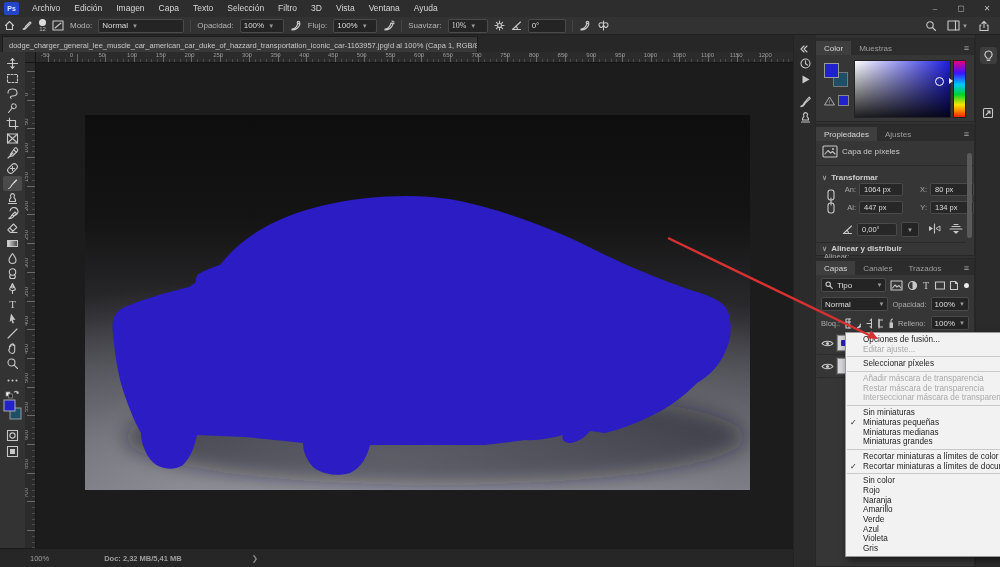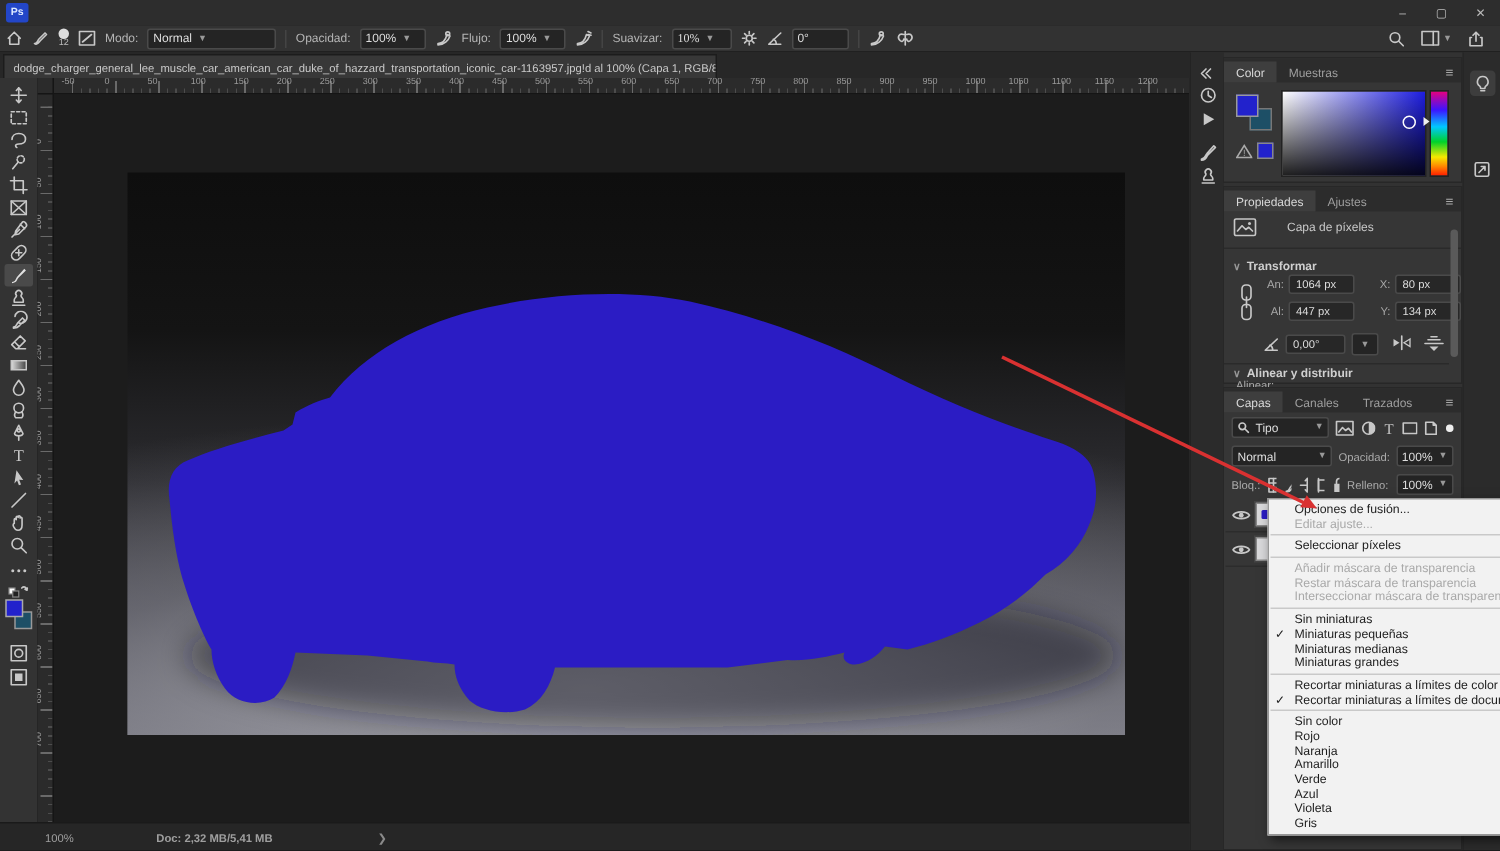--- a/index.html
+++ b/index.html
@@ -114,20 +114,33 @@
   #status-doc{margin-left:55px;font-weight:bold;}
   #status-chev{margin-left:70px;color:#8a8a8a;}
 </style>
 </head>
 <body>
 
 <div id="page">
 
   <div id="titlebar" class="abs">
     <div id="ps-logo">Ps</div>
+    <div id="menubar-items" style="display:flex;">
+        <span class="menu-item">Archivo</span>
+        <span class="menu-item">Edición</span>
+        <span class="menu-item">Imagen</span>
+        <span class="menu-item">Capa</span>
+        <span class="menu-item">Texto</span>
+        <span class="menu-item">Selección</span>
+        <span class="menu-item">Filtro</span>
+        <span class="menu-item">3D</span>
+        <span class="menu-item">Vista</span>
+        <span class="menu-item">Ventana</span>
+        <span class="menu-item">Ayuda</span>
+      </div>
     <div id="win-controls">
       <div class="winbtn">–</div>
       <div class="winbtn">▢</div>
       <div class="winbtn">✕</div>
     </div>
   </div>
 
   <div id="optionsbar" class="abs">
     <span>
         <svg width="11" height="11">
@@ -527,21 +540,21 @@
       <div id="hue-bar"></div>
       <div style="position:absolute;left:133px;top:39px;width:0;height:0;border-top:3px solid transparent;border-bottom:3px solid transparent;border-left:4px solid #eee;"></div>
     </div>
 
     <div class="panel" style="top:89px;height:132px;">
       <div class="ptabs">
         <span class="ptab active">Propiedades</span>
         <span class="ptab">Ajustes</span>
         <span class="pmenu">≡</span>
       </div>
-      <div style="display:flex;align-items:center;gap:20px;padding:4px 6px;">
+      <div style="display:flex;align-items:center;gap:4px;padding:4px 6px;">
         <svg width="16" height="13">
             <rect class="icon-stroke" x="1" y="1" width="14" height="11" rx="1"></rect>
             <path class="icon-stroke" d="M3 9 L6 5.5 L8.5 8 L10.5 6.5 L13 9"></path>
             <circle cx="11" cy="4" r="1" fill="#c8c8c8"></circle>
           </svg>
         <span style="font-size:8px;color:#c9c9c9;">Capa de píxeles</span>
       </div>
       <div class="pdivider"></div>
       <div class="sect-h">
           <span class="chev">∨</span>

